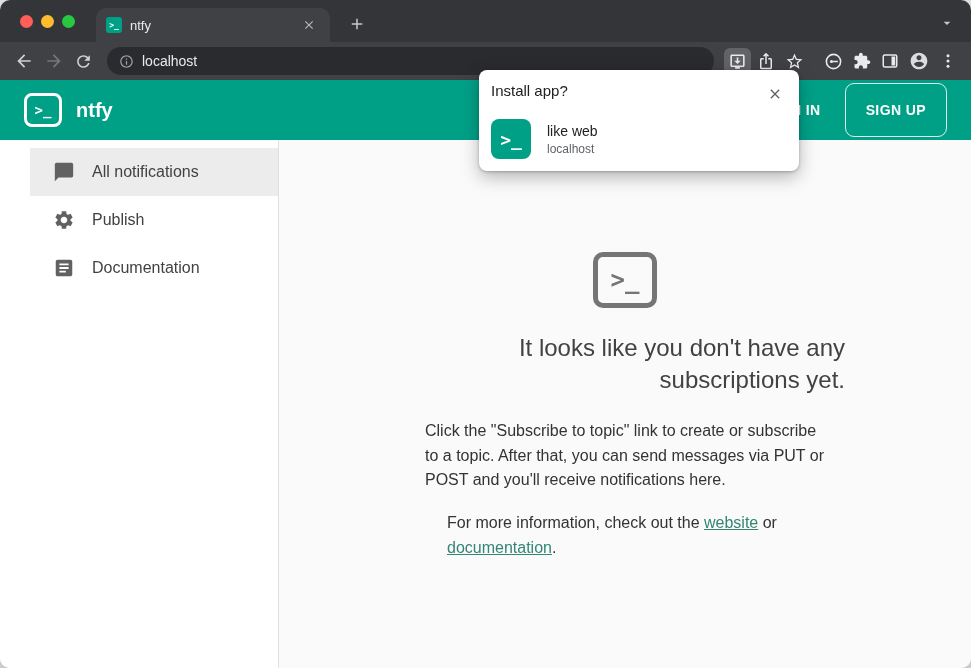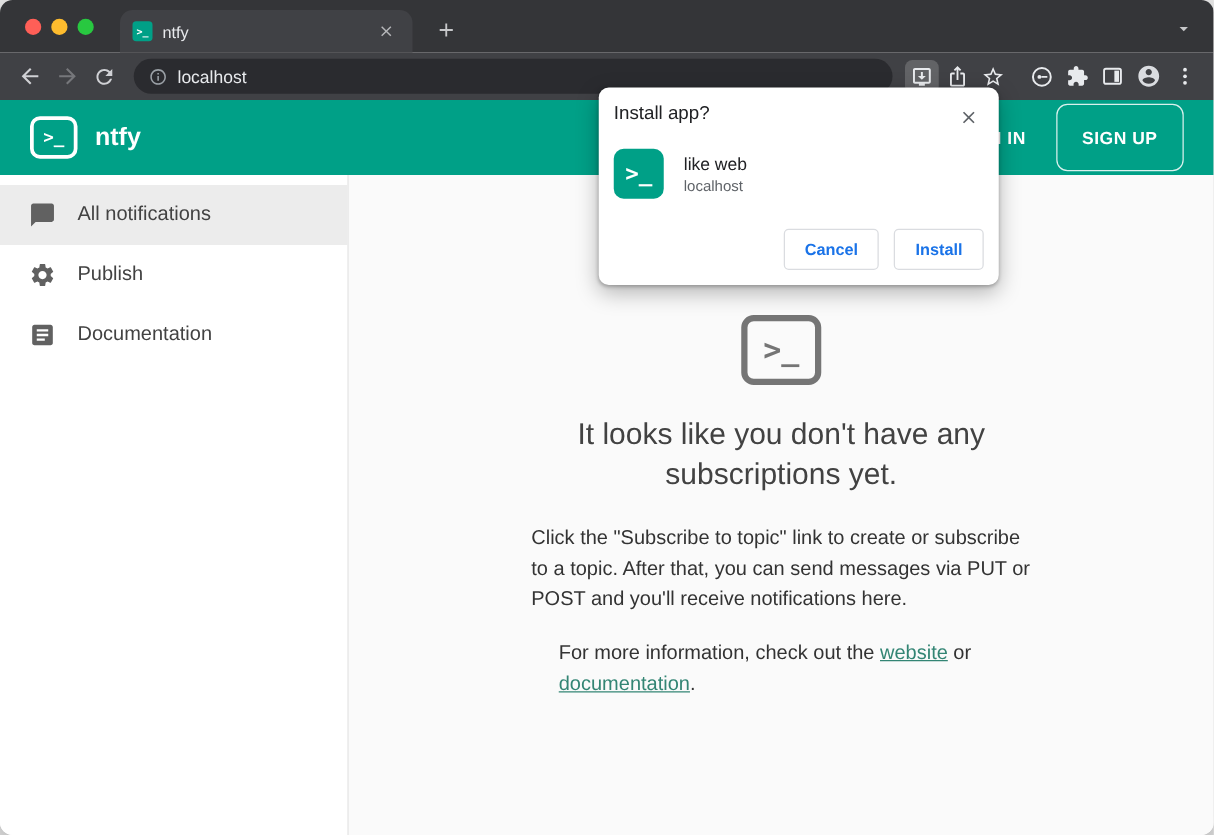--- a/index.html
+++ b/index.html
@@ -38,29 +38,29 @@
   .appbar-logo{width:32px;height:28px;border:3px solid #fff;border-radius:8px;color:#fff;font-size:14px;cursor:pointer;}
   .appbar-title{color:#fff;font-size:20px;font-weight:bold;}
   .spacer{flex:1;}
   .signin-btn{background:transparent;border:none;color:#fff;font-weight:bold;font-size:14px;
               letter-spacing:.4px;padding:8px 10px;cursor:pointer;font-family:inherit;}
   .signup-btn{background:transparent;border:1.5px solid rgba(255,255,255,.85);border-radius:9px;color:#fff;
               font-weight:bold;font-size:14px;letter-spacing:.4px;padding:18px 20px;cursor:pointer;font-family:inherit;}
 
   
   .content{flex:1;display:flex;min-height:0;}
-  .sidebar{width:279px;flex:0 0 279px;background:#fff;border-right:1px solid #e0e0e0;padding-top:8px;box-sizing:border-box;}
+  .sidebar{width:279px;flex:0 0 279px;background:#fff;border-right:1px solid #e0e0e0;padding-top:8px;box-sizing:border-box;padding-left:30px;}
   .side-item{height:48px;display:flex;align-items:center;gap:16px;padding:0 16px 0 22px;cursor:pointer;}
   .side-item.selected{background:#ececec;}
   .side-label{font-size:16px;color:#424242;}
   .side-icon{width:24px;display:flex;justify-content:center;}
 
   .main{flex:1;display:flex;flex-direction:column;align-items:center;padding-top:112px;background:#fafafa;box-sizing:border-box;}
   .main-logo{width:54px;height:46px;border:5px solid #757575;border-radius:10px;color:#757575;font-size:24px;margin-bottom:18px;}
-  .empty-heading{font-size:24px;font-weight:400;color:#424242;max-width:440px;text-align:center;line-height:1.35;margin:6px 0 0;}
+  .empty-heading{font-size:24px;font-weight:400;color:#424242;max-width:440px;text-align:right;line-height:1.35;margin:6px 0 0;}
   .empty-body,.empty-more{width:400px;font-size:16px;color:#333;line-height:1.55;margin:22px 0 0;}
   .empty-more{margin-top:18px;margin-left:44px;}
   a.teal-link{color:var(--link,#338574);text-decoration:underline;cursor:pointer;}
 
   
   .dialog{position:absolute;top:70px;left:479px;width:320px;background:#fff;border-radius:8px;z-index:10;
           box-shadow:0 1px 3px rgba(0,0,0,.24),0 6px 18px rgba(0,0,0,.28);padding:12px;box-sizing:border-box;}
   .dialog-title{font-size:15px;color:#202124;}
   .dialog-close{position:absolute;top:12px;right:12px;}
   .dialog-row{display:flex;align-items:center;gap:16px;margin-top:20px;}
@@ -227,19 +227,15 @@
           <path fill="#5f6368" d="M19 6.41L17.59 5 12 10.59 6.41 5 5 6.41 10.59 12 5 17.59 6.41 19 12 13.41 17.59 19 19 17.59 13.41 12z"></path>
         </svg>
     </span>
     <div class="dialog-row">
       <span class="dialog-icon logo-box">&gt;_</span>
       <div>
         <div class="dialog-name">like web</div>
         <div class="dialog-origin">localhost</div>
       </div>
     </div>
-    <div class="dialog-actions">
-      <button class="dlg-btn">Cancel</button>
-      <button class="dlg-btn">Install</button>
-    </div>
   </div>
 
 </div>
 
 </body></html>

